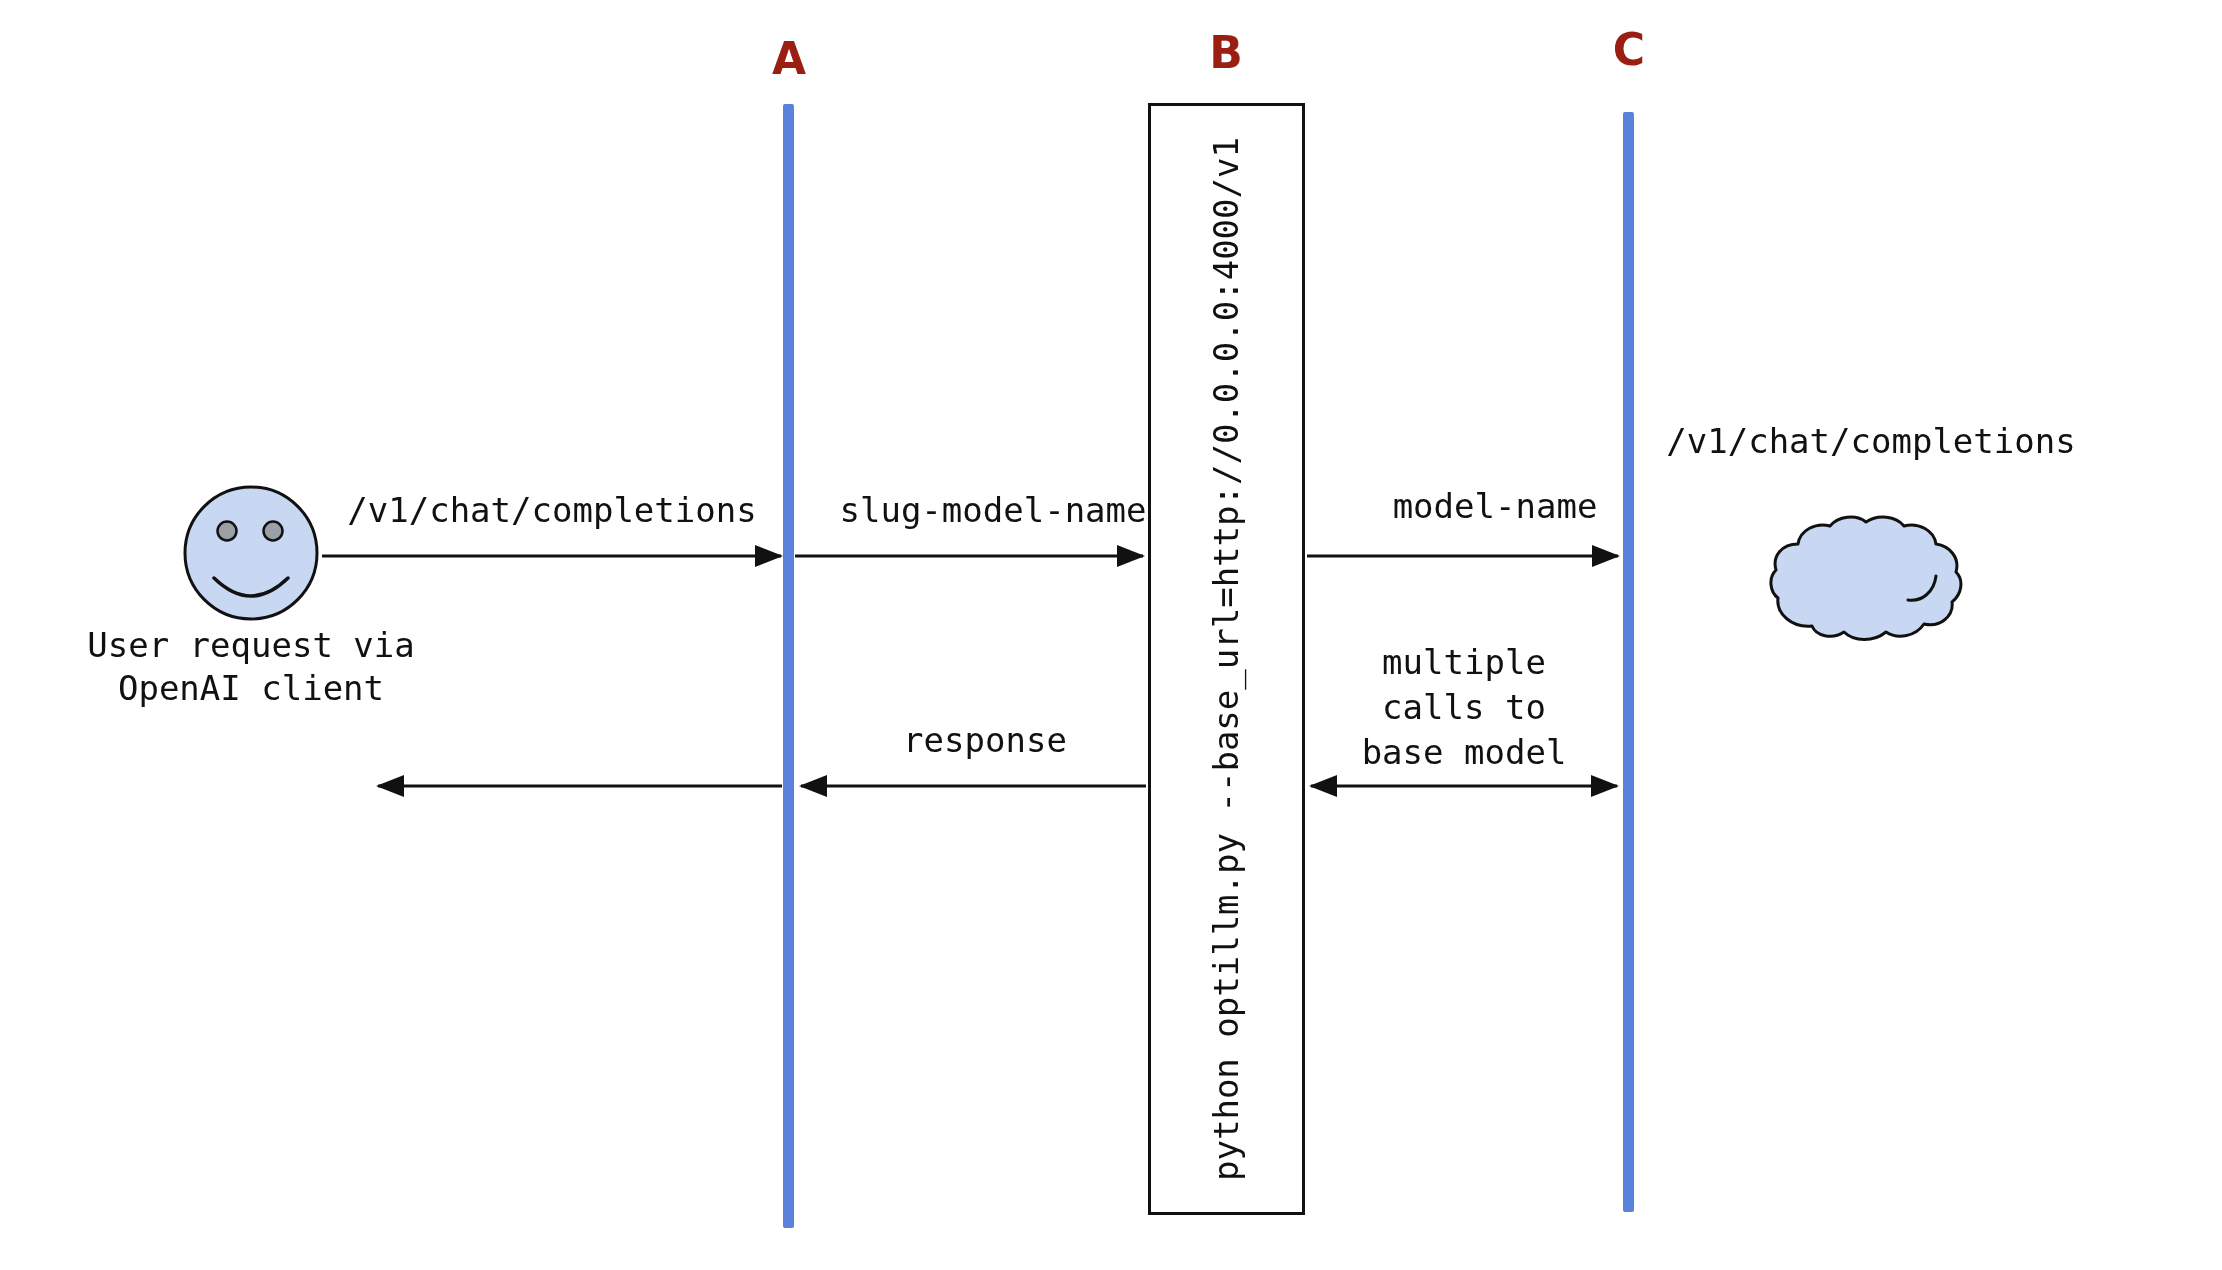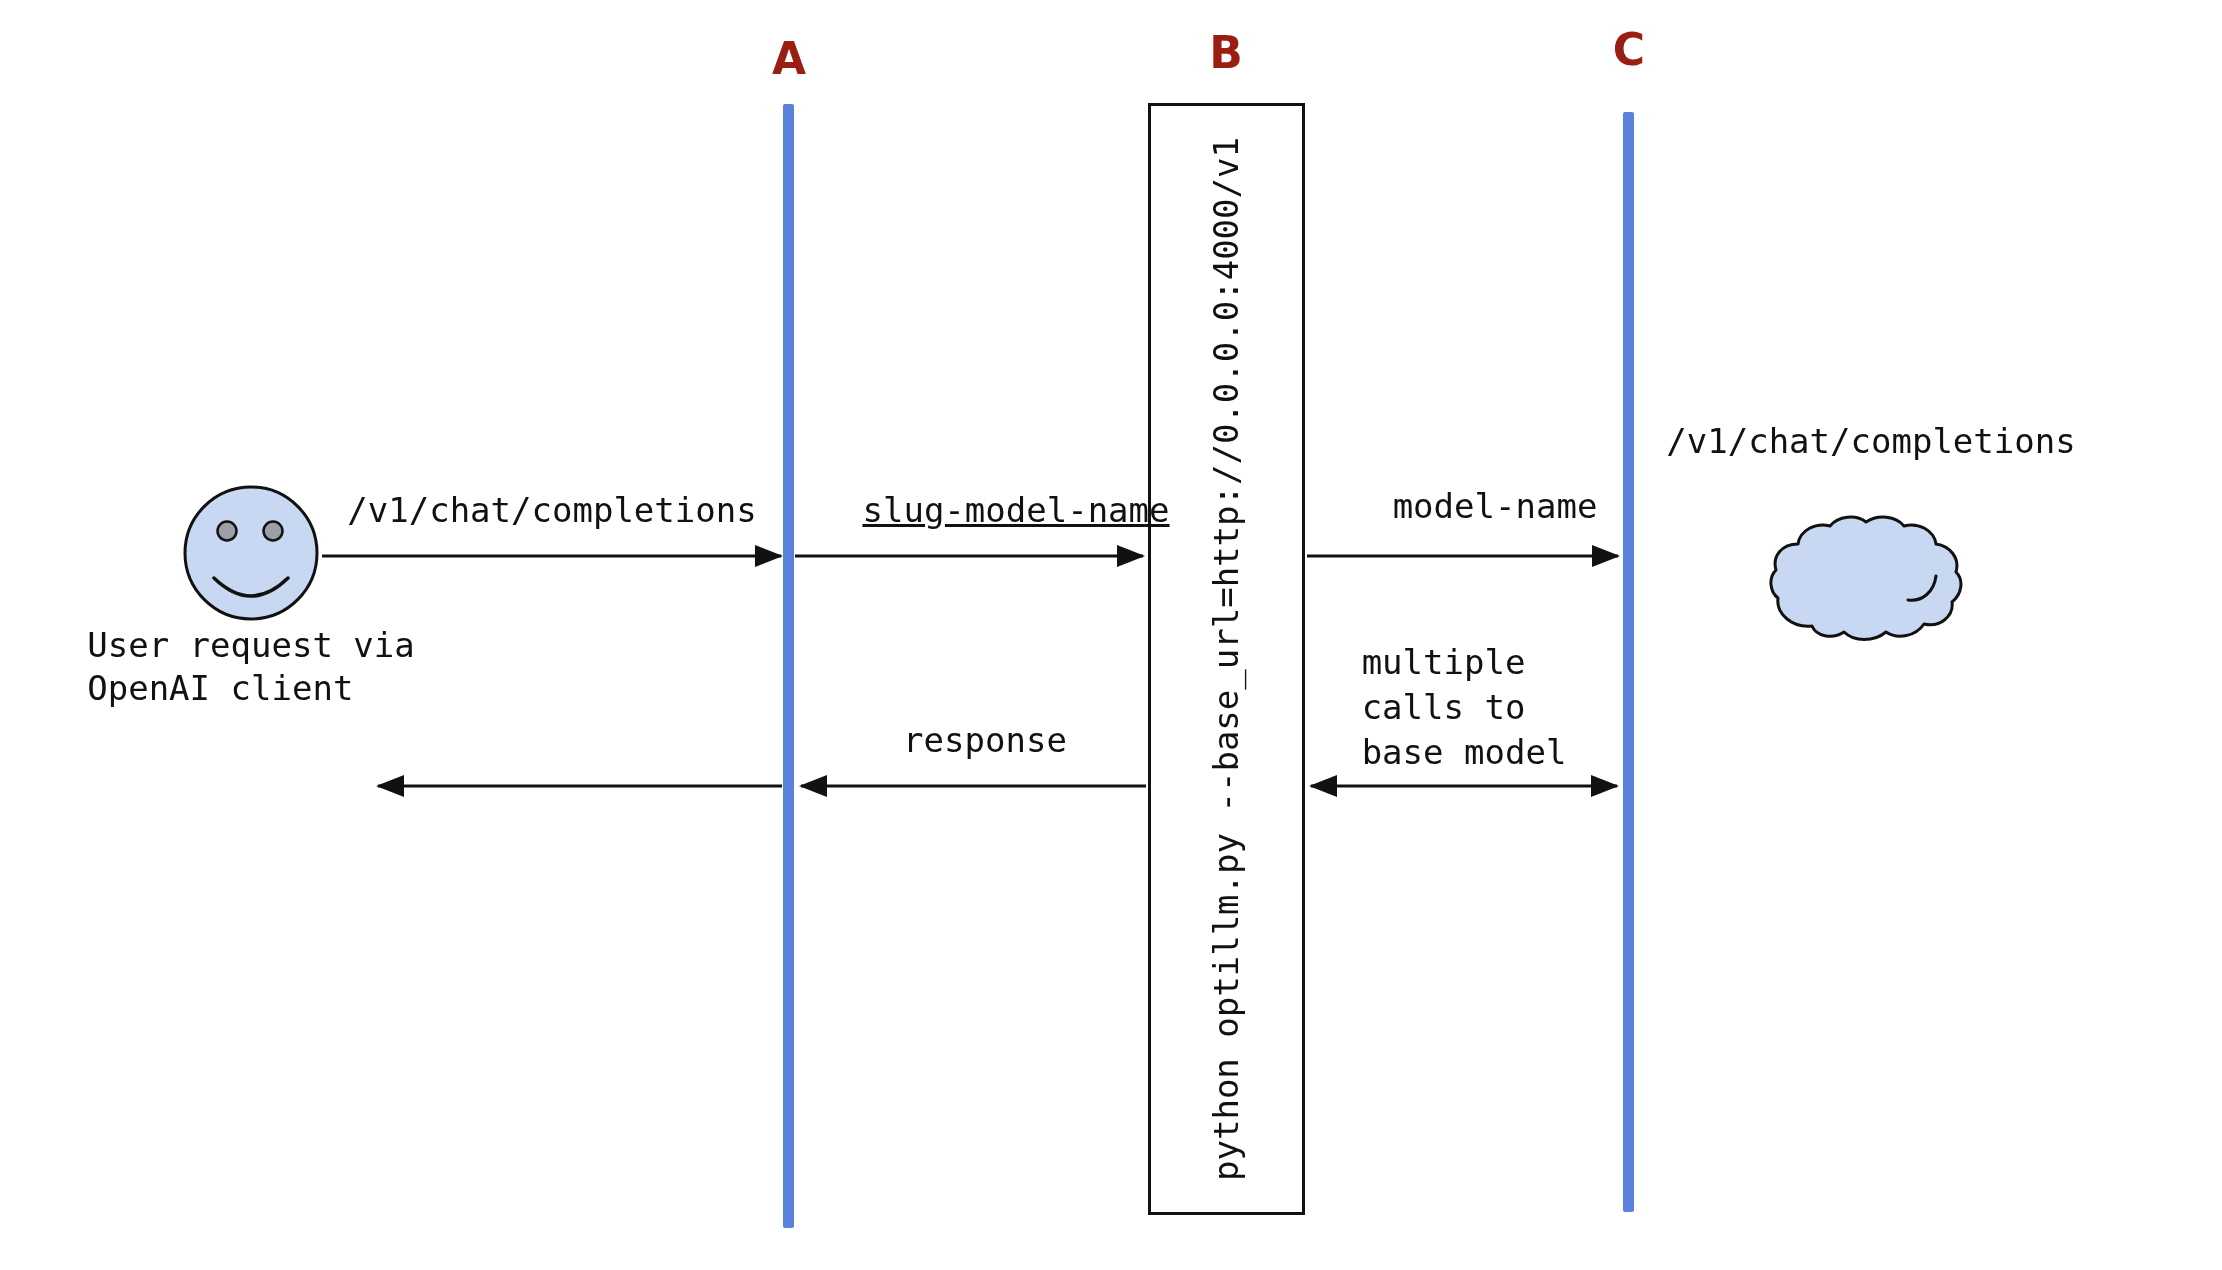--- a/index.html
+++ b/index.html
@@ -46,21 +46,21 @@
     font-weight:700;
     font-size:44px;
     color:var(--lane-label-red);
   }
   .lbl{
     position:absolute;
     transform:translate(-50%,-50%);
     font-size:34px;
     line-height:44px;
     white-space:pre-line;
-    text-align:left;
+    text-align:center;
     color:var(--ink);
   }
   .arrow-line{stroke:var(--ink);stroke-width:3;}
   .smiley-face,.cloud-body{fill:var(--shape-fill);stroke:var(--ink);}
   .smiley-face{stroke-width:3;}
   .smiley-eye{fill:#9aa0a6;stroke:var(--ink);stroke-width:2.5;}
   .smiley-mouth{fill:none;stroke:var(--ink);stroke-width:3.5;stroke-linecap:round;}
   .cloud-body{stroke-width:3;stroke-linejoin:round;}
   .cloud-detail{fill:none;stroke:var(--ink);stroke-width:3;stroke-linecap:round;}
 </style>
@@ -119,21 +119,21 @@
   <div class="lifeline" style="left:1623px;top:112px;height:1100px;"></div>
 
   <div class="proxy-box"></div>
   <div class="vtext">python optillm.py --base_url=http://0.0.0.0:4000/v1</div>
 
   <div class="lane" style="left:789px;top:58px;">A</div>
   <div class="lane" style="left:1226px;top:52px;">B</div>
   <div class="lane" style="left:1629px;top:49px;">C</div>
 
   <div class="lbl" style="left:552px;top:510px;">/v1/chat/completions</div>
-  <div class="lbl" style="left:1016px;top:510px;text-decoration:underline;">slug-model-name</div>
+  <div class="lbl" style="left:993px;top:510px;">slug-model-name</div>
   <div class="lbl" style="left:1464px;top:506px;margin-left:31px;">model-name</div>
   <div class="lbl" style="left:985px;top:740px;">response</div>
   <div class="lbl" style="left:251px;top:667px;line-height:43px;">User request via
 OpenAI client</div>
 
   <div class="lbl" style="left:1464px;top:707px;line-height:45px;">multiple
 calls to
 base model</div>
 
   <div class="lbl" style="left:1871px;top:441px;">/v1/chat/completions</div>

